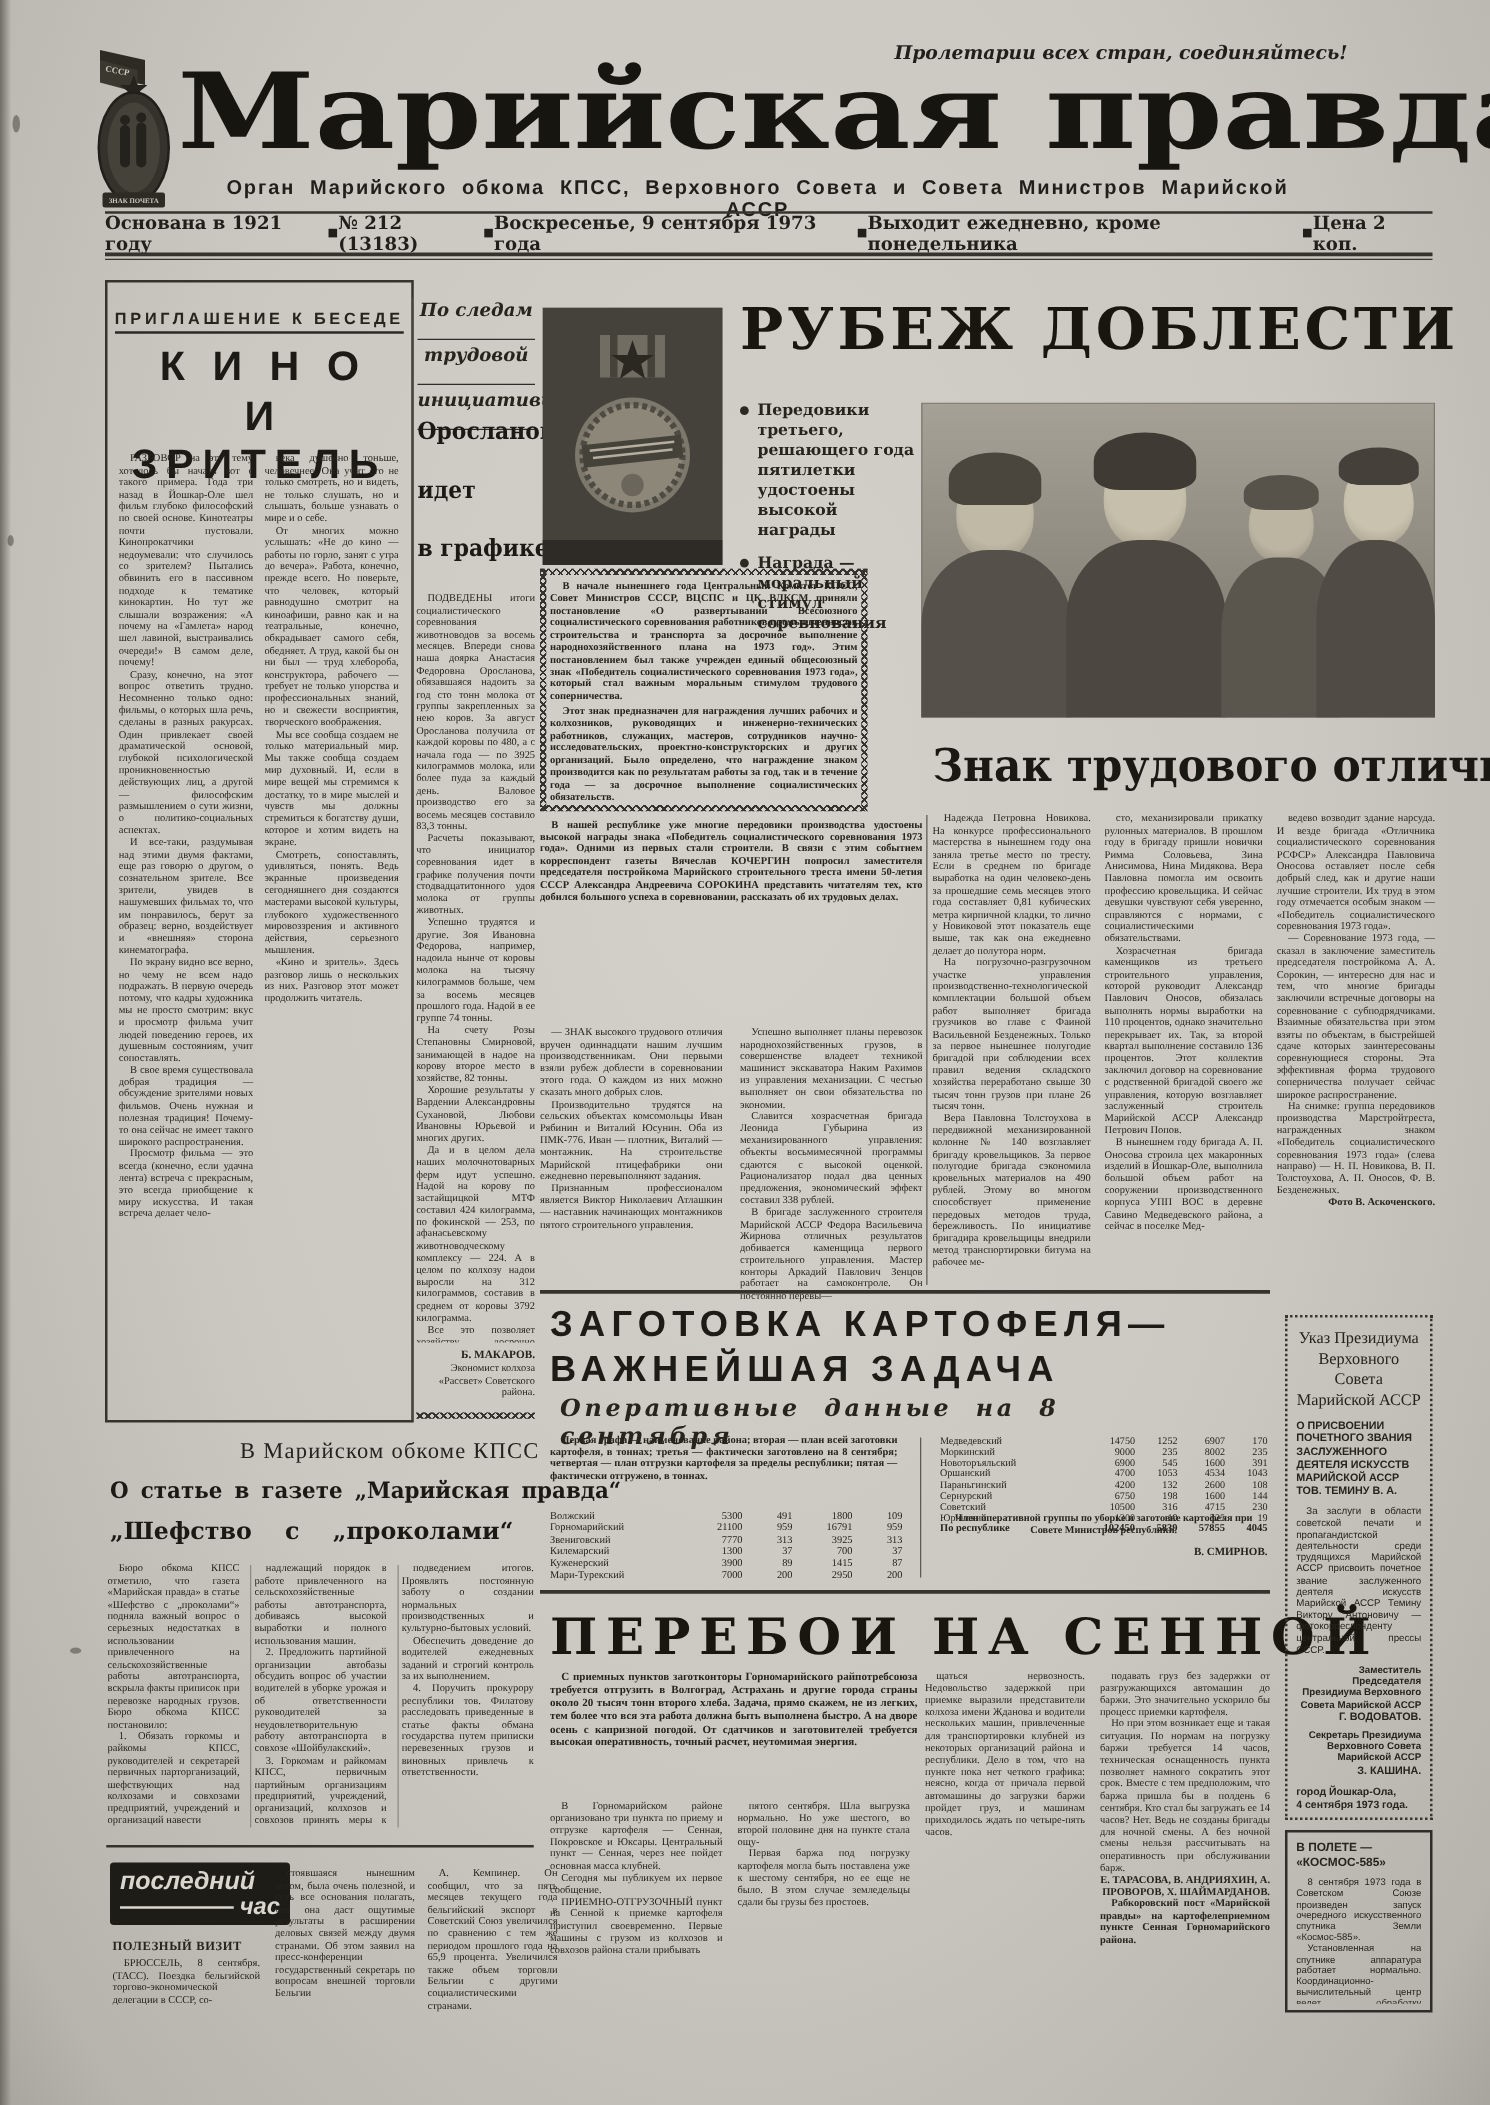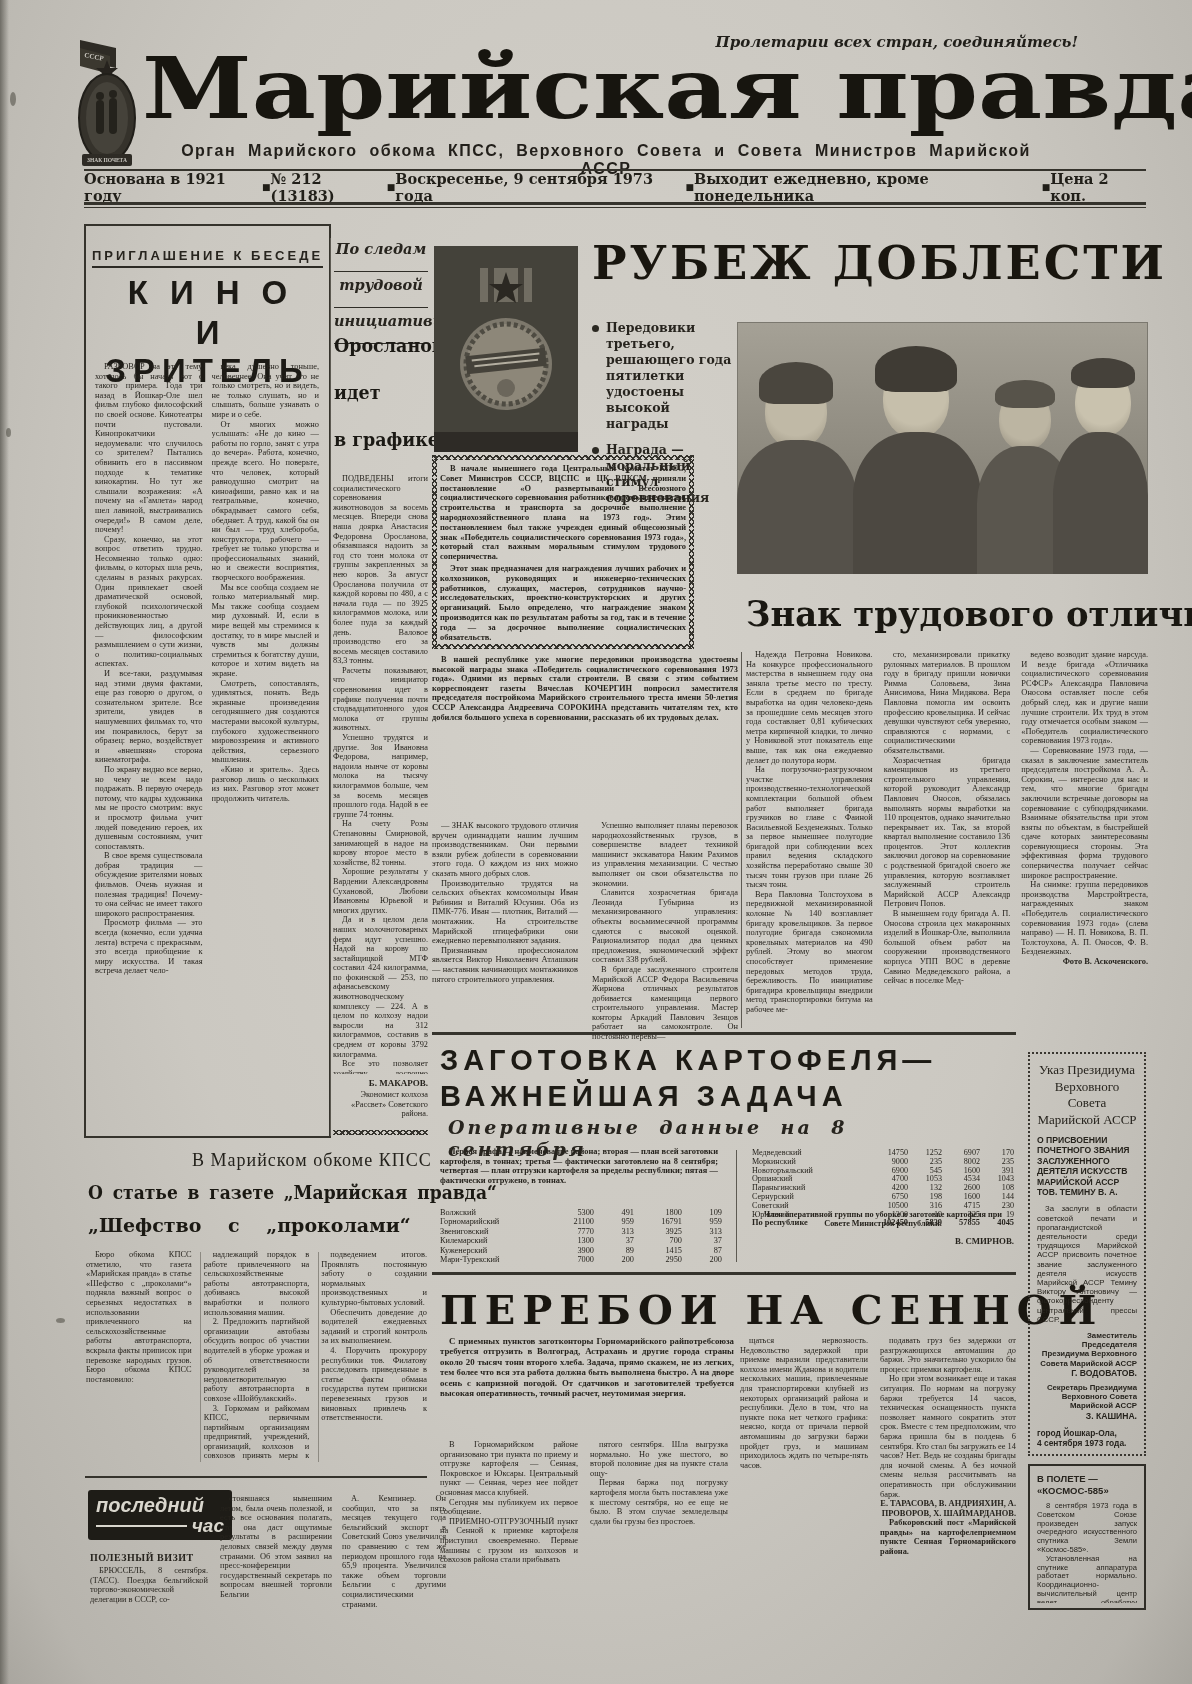--- a/index.html
+++ b/index.html
@@ -468,20 +468,21 @@
   </div>
 
   <div class="abs obkom-header" style="left:192px;top:1150px;">В Марийском обкоме КПСС</div>
   <div class="abs obkom-h1" style="left:88px;top:1182px;">О статье в газете „Марийская правда“</div>
   <div class="abs obkom-h2" style="left:88px;top:1214px;">„Шефство  с  „проколами“</div>
   <div class="vrule-soft" style="left:200px;top:1252px;height:210px;"></div>
   <div class="vrule-soft" style="left:318px;top:1252px;height:210px;"></div>
   <div class="abs cols" style="left:86px;top:1250px;width:341px;height:212px;gap:12px;">
     <div class="bt" style="width:106px;height:212px;">
         <p class="bp">Бюро обкома КПСС отметило, что газета «Марийская правда» в статье «Шефство с „проколами“» подняла важный вопрос о серьезных недостатках в использовании привлеченного на сельскохозяйственные работы автотранспорта, вскрыла факты приписок при перевозке народных грузов. Бюро обкома КПСС постановило:</p>
+        <p class="bp">1. Обязать горкомы и райкомы КПСС, руководителей и секретарей первичных парторганизаций, шефствующих над колхозами и совхозами предприятий, учреждений и организаций навести</p>
       </div>
     <div class="bt" style="width:106px;height:212px;">
         <p class="bp">надлежащий порядок в работе привлеченного на сельскохозяйственные работы автотранспорта, добиваясь высокой выработки и полного использования машин.</p>
         <p class="bp">2. Предложить партийной организации автобазы обсудить вопрос об участии водителей в уборке урожая и об ответственности руководителей за неудовлетворительную работу автотранспорта в совхозе «Шойбулакский».</p>
         <p class="bp">3. Горкомам и райкомам КПСС, первичным партийным организациям предприятий, учреждений, организаций, колхозов и совхозов принять меры к усилению политико-воспитательной работы среди привлеченных на сельскохозяйственные работы рабочих, служащих, учащихся, организации среди них действенного социалистического соревнования с ежедневным</p>
       </div>
     <div class="bt" style="width:106px;height:212px;">
         <p class="bp">подведением итогов. Проявлять постоянную заботу о создании нормальных производственных и культурно-бытовых условий.</p>
         <p class="bp">Обеспечить доведение до водителей ежедневных заданий и строгий контроль за их выполнением.</p>
         <p class="bp">4. Поручить прокурору республики тов. Филатову расследовать приведенные в статье факты обмана государства путем приписки перевезенных грузов и виновных привлечь к ответственности.</p>

